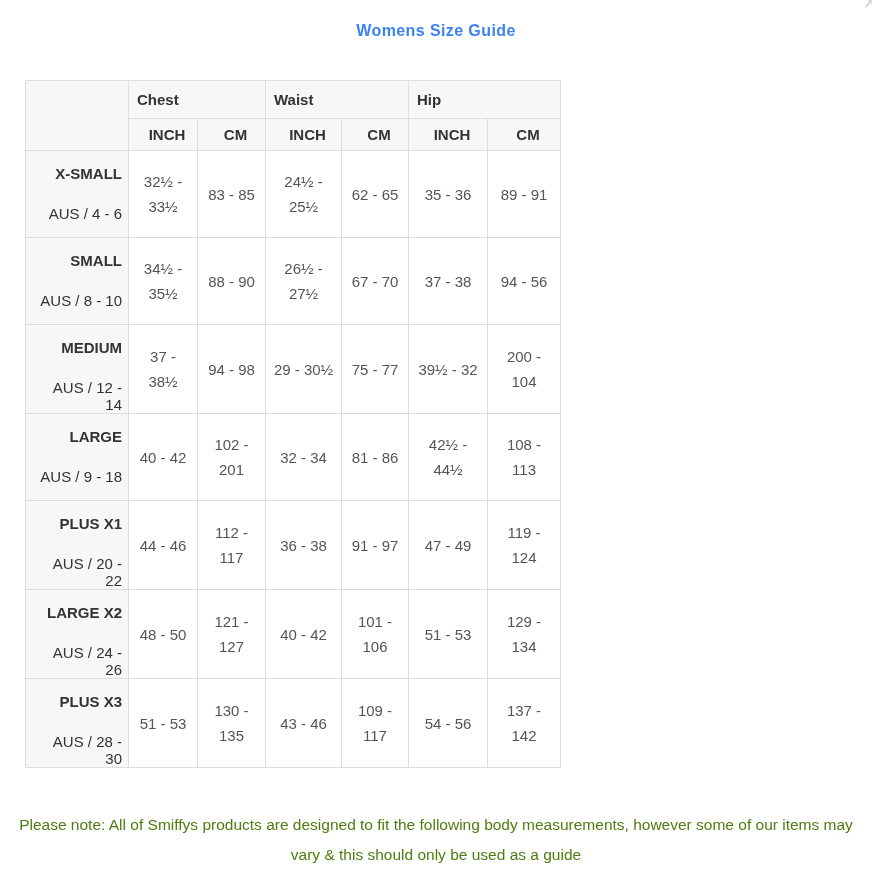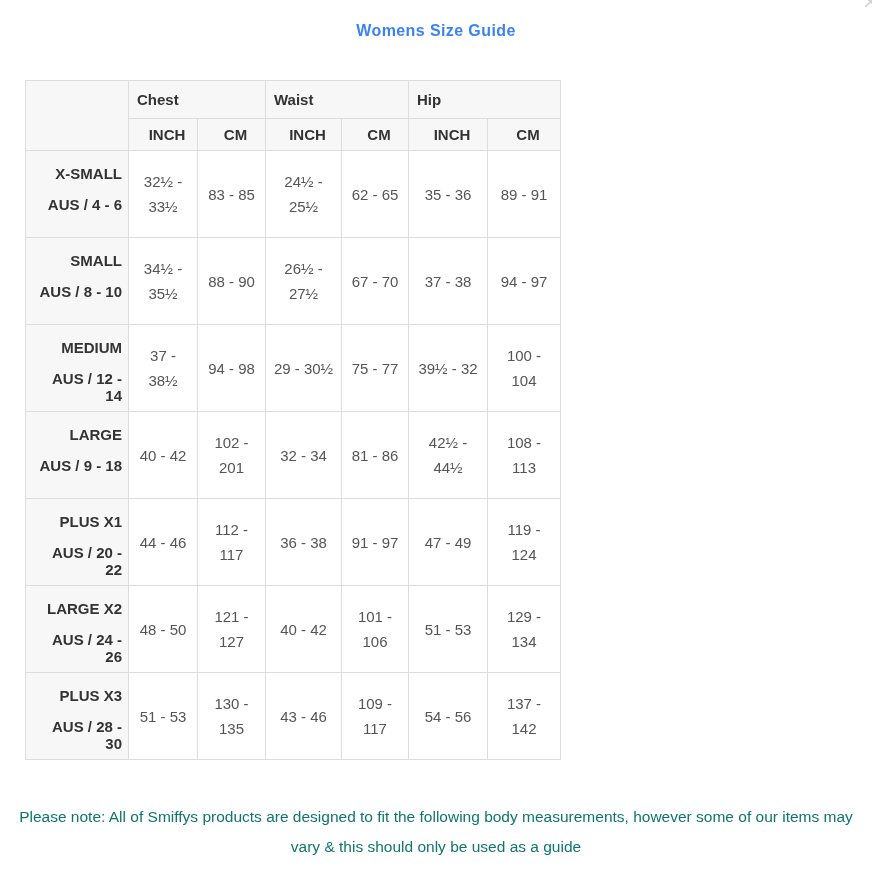--- a/index.html
+++ b/index.html
@@ -80,39 +80,39 @@
   td.label-cell {
     background: #f7f7f7;
     vertical-align: top;
     padding: 14px 6px 0 8px;
     font-weight: 700;
     color: #333333;
     font-size: 15px;
     text-align: right;
   }
   td.label-cell .aus-label {
-    margin-top: 14px;
-    font-weight: 700;
+    margin-top: 23px;
+    font-weight: 400;
   }
   td.value-cell {
     text-align: center;
     vertical-align: middle;
     color: #555555;
     font-size: 15px;
     line-height: 25px;
     white-space: pre-line;
     padding: 0 4px;
   }
 
   
   .note {
     margin: 42px auto 0 auto;
     max-width: 846px;
     text-align: center;
-    color: #0f766e;
+    color: #4d7c0f;
     font-size: 15.5px;
     line-height: 30px;
   }
 </style>
 </head>
 <body>
 
 <div class="page-title">Womens Size Guide</div>
 
 <span class="corner-close">✕</span>
@@ -163,35 +163,35 @@
         <div class="size-label">SMALL</div>
         <div class="aus-label">AUS / 8 - 10</div>
       </td>
       <td class="value-cell">34½ -
 35½</td>
       <td class="value-cell">88 - 90</td>
       <td class="value-cell">26½ -
 27½</td>
       <td class="value-cell">67 - 70</td>
       <td class="value-cell">37 - 38</td>
-      <td class="value-cell">94 - 97</td>
+      <td class="value-cell">94 - 56</td>
     </tr>
 
     <tr class="data-row">
       <td class="label-cell">
         <div class="size-label">MEDIUM</div>
         <div class="aus-label">AUS / 12 - 14</div>
       </td>
       <td class="value-cell">37 -
 38½</td>
       <td class="value-cell">94 - 98</td>
       <td class="value-cell">29 - 30½</td>
       <td class="value-cell">75 - 77</td>
       <td class="value-cell">39½ - 32</td>
-      <td class="value-cell">100 -
+      <td class="value-cell">200 -
 104</td>
     </tr>
 
     <tr class="data-row">
       <td class="label-cell">
         <div class="size-label">LARGE</div>
         <div class="aus-label">AUS / 9 - 18</div>
       </td>
       <td class="value-cell">40 - 42</td>
       <td class="value-cell">102 -

